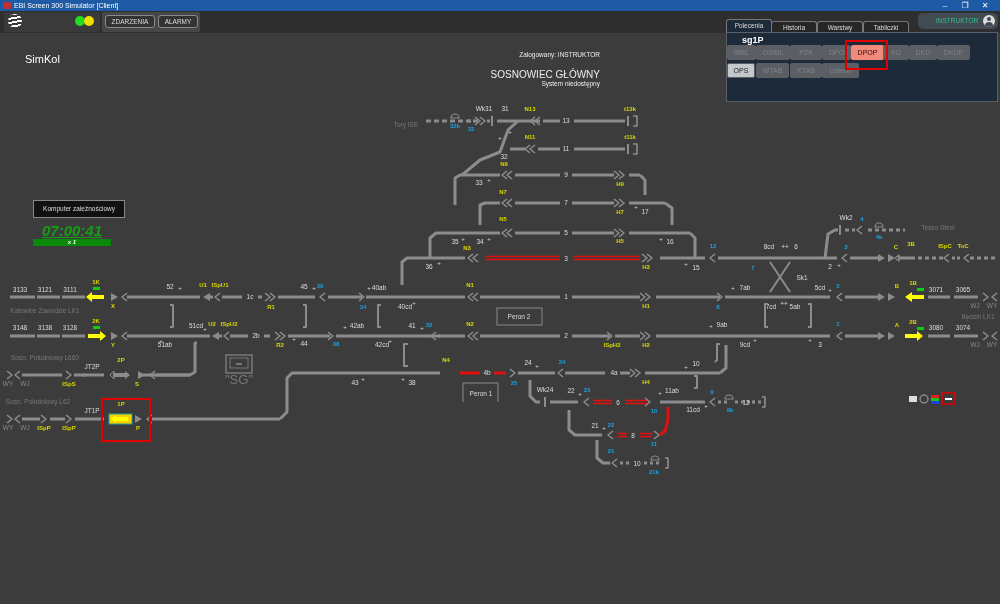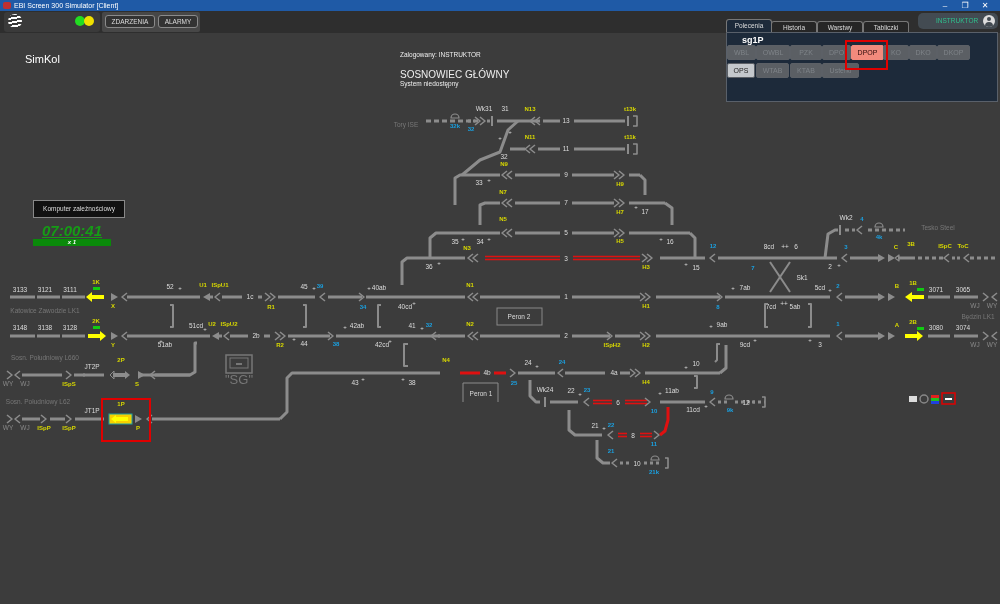--- a/index.html
+++ b/index.html
@@ -20,21 +20,21 @@
   .userbtn .av:before{content:"";position:absolute;left:4px;top:2px;width:4px;height:4px;border-radius:50%;background:#434b52;}
   .userbtn .av:after{content:"";position:absolute;left:2px;top:7px;width:8px;height:6px;border-radius:4px 4px 0 0;background:#434b52;}
   .panel{position:absolute;left:726px;top:32px;width:270px;height:68px;background:#1d2a3a;border:1px solid #59606a;}
   .tab{position:absolute;top:21px;height:12px;border:1px solid #777;border-bottom:none;border-radius:3px 3px 0 0;background:#262626;color:#ddd;font-size:6.5px;line-height:12px;text-align:center;}
   .tab.active{background:#1d2a3a;top:19px;height:14px;}
   .panel .obj{position:absolute;left:3px;top:2px;color:#fff;font-size:9px;font-weight:bold;margin-left:12px;}
   .cmd{position:absolute;height:13px;border:1px solid #5c6066;border-radius:2px;background:#5b5f64;color:#7e8388;font-size:7px;line-height:13px;text-align:center;}
   .cmd.en{background:#c4c8cc;color:#222;}
   .cmd.hot{background:#f28a7c;color:#2a0a0a;border-color:#f28a7c;}
   .hl{position:absolute;border:2px solid #e00000;box-sizing:border-box;}
-  .hdr{position:absolute;color:#eee;text-align:left;}
+  .hdr{position:absolute;color:#eee;text-align:right;}
   .kz{position:absolute;left:33px;top:200px;width:90px;height:16px;border:1px solid #888;background:#111;color:#ddd;font-size:6.5px;line-height:16px;text-align:center;}
   .clock{position:absolute;left:42px;top:222px;color:#169c16;font-size:15px;font-style:italic;font-weight:bold;text-decoration:underline;}
   .speed{position:absolute;left:33px;top:239px;width:78px;height:7px;background:#0a8a0a;color:#fff;font-size:6px;line-height:7px;text-align:center;font-weight:bold;font-style:italic;}
   svg{position:absolute;left:0;top:0;}
 </style>
 </head>
 <body>
 
 <div class="titlebar">
   <span class="appico"></span>

